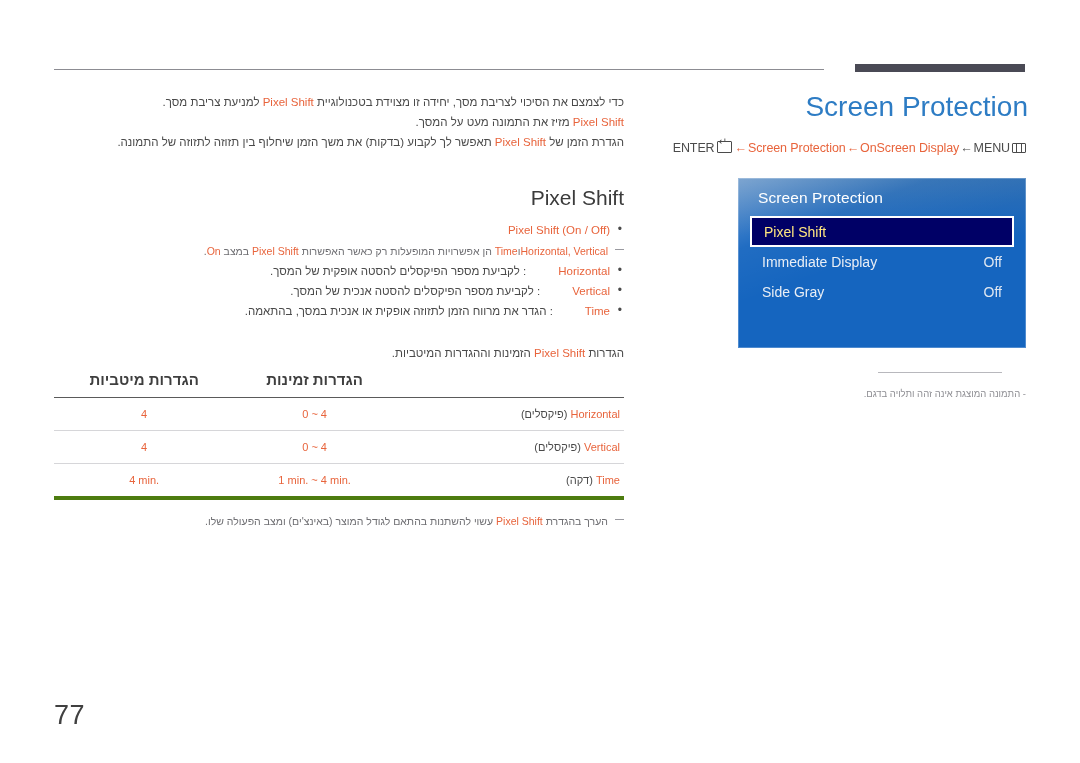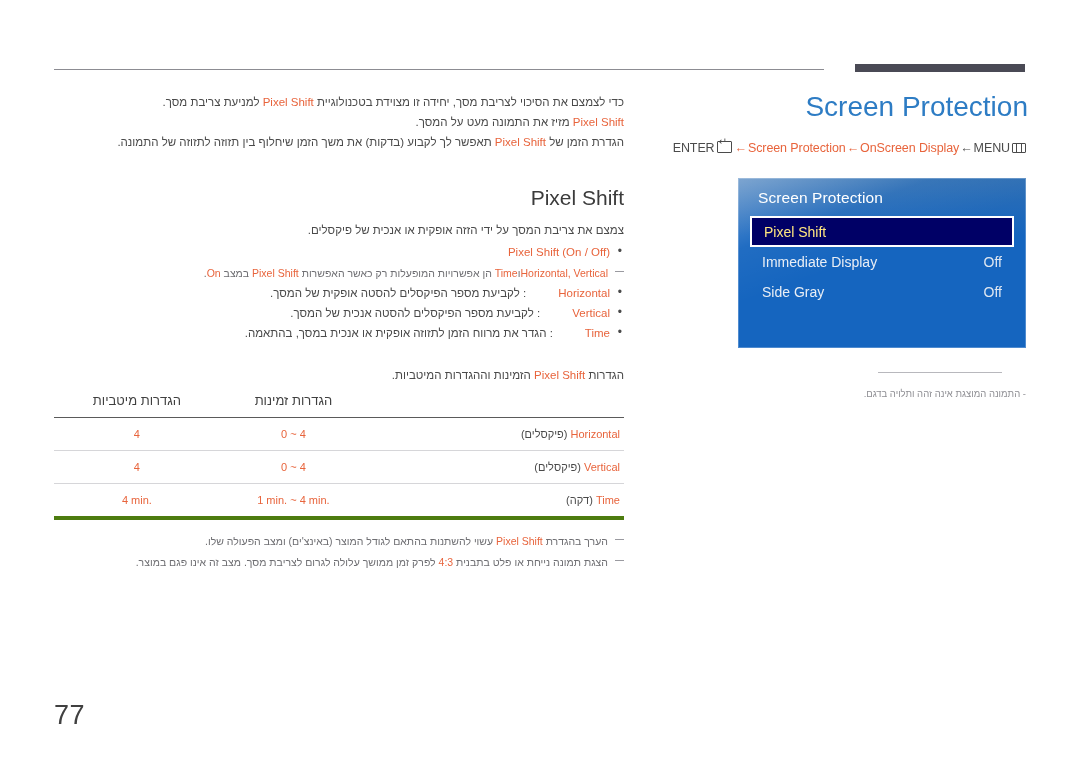--- a/index.html
+++ b/index.html
@@ -263,22 +263,22 @@
   }
   .tbl-caption .hl { color: #e8643c; }
 
   table.spec {
     width: 570px;
     border-collapse: collapse;
     direction: rtl;
     margin-top: 4px;
   }
   table.spec th {
-    font-size: 13px;
-    font-weight: normal;
+    font-size: 15px;
+    font-weight: bold;
     color: #3f3f3f;
     text-align: center;
     padding: 2px 4px 9px 4px;
     border-bottom: 1.6px solid #5a5a5a;
   }
   table.spec th.col-first { text-align: right; }
   table.spec td {
     font-size: 11px;
     color: #e8643c;
     text-align: center;
@@ -335,21 +335,20 @@
 <div class="main-col">
 
   <p class="para">
     <span>כדי לצמצם את הסיכוי לצריבת מסך, יחידה זו מצוידת בטכנולוגיית </span><span class="hl">Pixel Shift</span><span> למניעת צריבת מסך.</span><br>
     <span class="hl">Pixel Shift</span><span> מזיז את התמונה מעט על המסך.</span><br>
     <span>הגדרת הזמן של </span><span class="hl">Pixel Shift</span><span> תאפשר לך לקבוע (בדקות) את משך הזמן שיחלוף בין תזוזה לתזוזה של התמונה.</span>
   </p>
 
   <h2 class="section-title">Pixel Shift</h2>
 
-  <p class="lead">צמצם את צריבת המסך על ידי הזזה אופקית או אנכית של פיקסלים.</p>
 
   <ul class="bullets">
     <li>
       <span class="hl">Pixel Shift (On / Off)</span>
     </li>
   </ul>
 
   <p class="note">
     <span class="hl">Horizontal, Vertical</span><span>ו</span><span class="hl">Time</span><span> הן אפשרויות המופעלות רק כאשר האפשרות </span><span class="hl">Pixel Shift</span><span> במצב </span><span class="hl">On</span><span>.</span>
   </p>
@@ -400,20 +399,17 @@
         <td>1 min. ~ 4 min.</td>
         <td>4 min.</td>
       </tr>
     </tbody>
   </table>
 
   <div class="footnotes">
     <p class="note">
       <span>הערך בהגדרת </span><span class="hl">Pixel Shift</span><span> עשוי להשתנות בהתאם לגודל המוצר (באינצ'ים) ומצב הפעולה שלו.</span>
     </p>
-    <p class="note">
-      <span>הצגת תמונה נייחת או פלט בתבנית </span><span class="hl">4:3</span><span> לפרק זמן ממושך עלולה לגרום לצריבת מסך. מצב זה אינו פגם במוצר.</span>
-    </p>
   </div>
 
 </div>
 
 <div class="page-number">77</div>
 
 </body></html>

